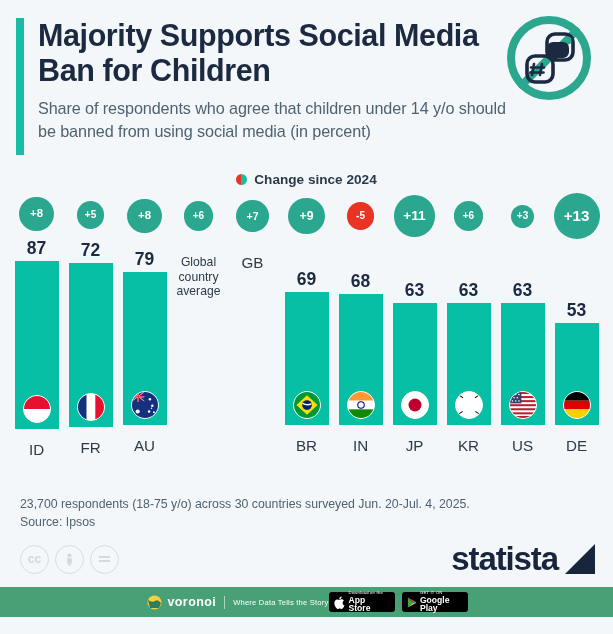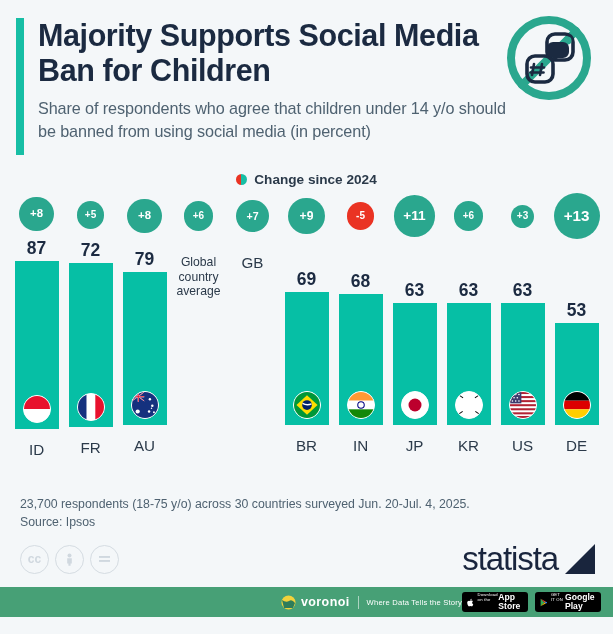--- a/index.html
+++ b/index.html
@@ -177,49 +177,49 @@
     border-radius: 50%;
     border: 1.6px solid #D5DCE2;
     display: flex; align-items: center; justify-content: center;
     color: #D0D8DF;
     font-size: 12px; font-weight: bold;
   }
   .statista {
     display: flex; align-items: center; gap: 3px;
   }
   .statista-word {
-    font-size: 33px; font-weight: normal;
+    font-size: 33px; font-weight: bold;
     letter-spacing: -1.1px; color: #19253D;
   }
   .statista-mark { width: 34px; height: 30px; }
 
   
   .voronoi {
     height: 30px;
     background: #47A076;
     display: flex;
     align-items: center;
-    justify-content: flex-end;
+    justify-content: center;
     padding: 0 12px 0 14px;
   }
   .v-left { display: flex; align-items: center; gap: 8px; }
   .v-logo { display: flex; align-items: center; gap: 5px; }
   .v-name {
     color: #FFFFFF; font-size: 12.5px; font-weight: bold; letter-spacing: 0.4px;
   }
   .v-div { width: 1px; height: 13px; background: rgba(255,255,255,.55); }
   .v-tag { color: #FFFFFF; font-size: 7.6px; letter-spacing: .2px; }
   .stores { display: flex; gap: 7px; }
   .store {
     background: #000; border-radius: 3px;
     height: 20px; width: 66px;
     display: flex; align-items: center; gap: 4px;
     padding: 0 5px;
   }
-  .store-txt { display: flex; flex-direction: row; line-height: 1; }
+  .store-txt { display: flex; flex-direction: column; line-height: 1; }
   .store-small { color: #fff; font-size: 4.2px; letter-spacing: .2px; }
   .store-big { color: #fff; font-size: 8.6px; font-weight: bold; }
 </style>
 </head>
 <body>
 
 <div class="page">
 
   <div class="header">
     <div class="accent-bar"></div>

